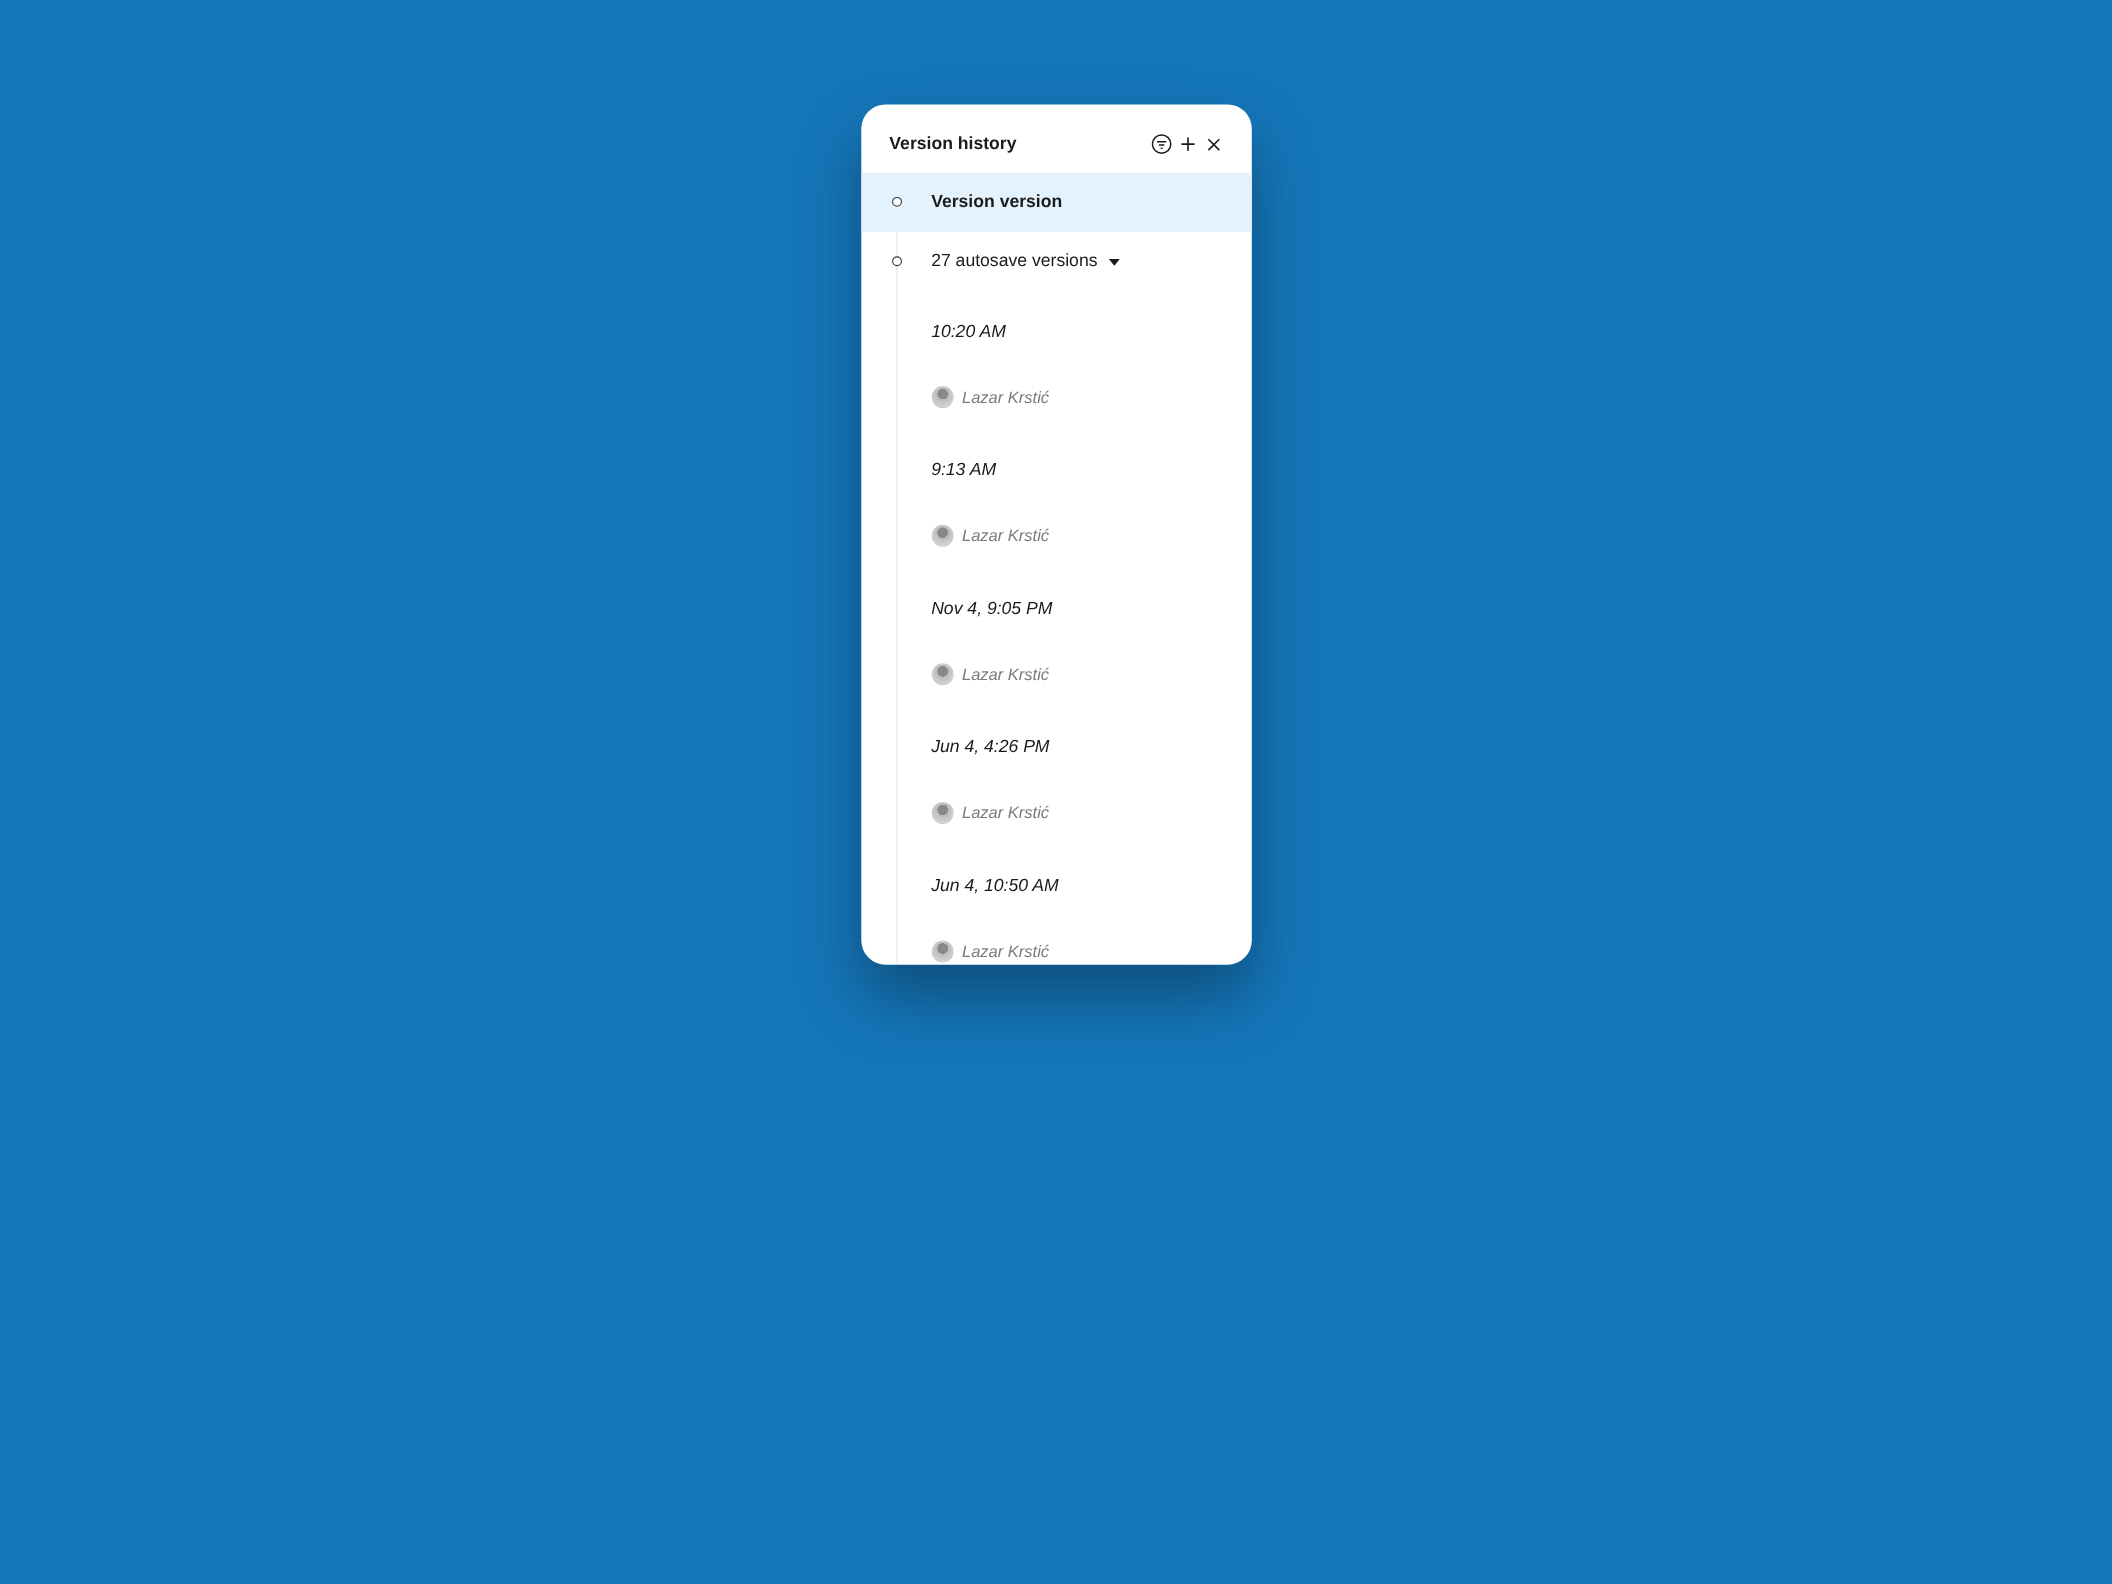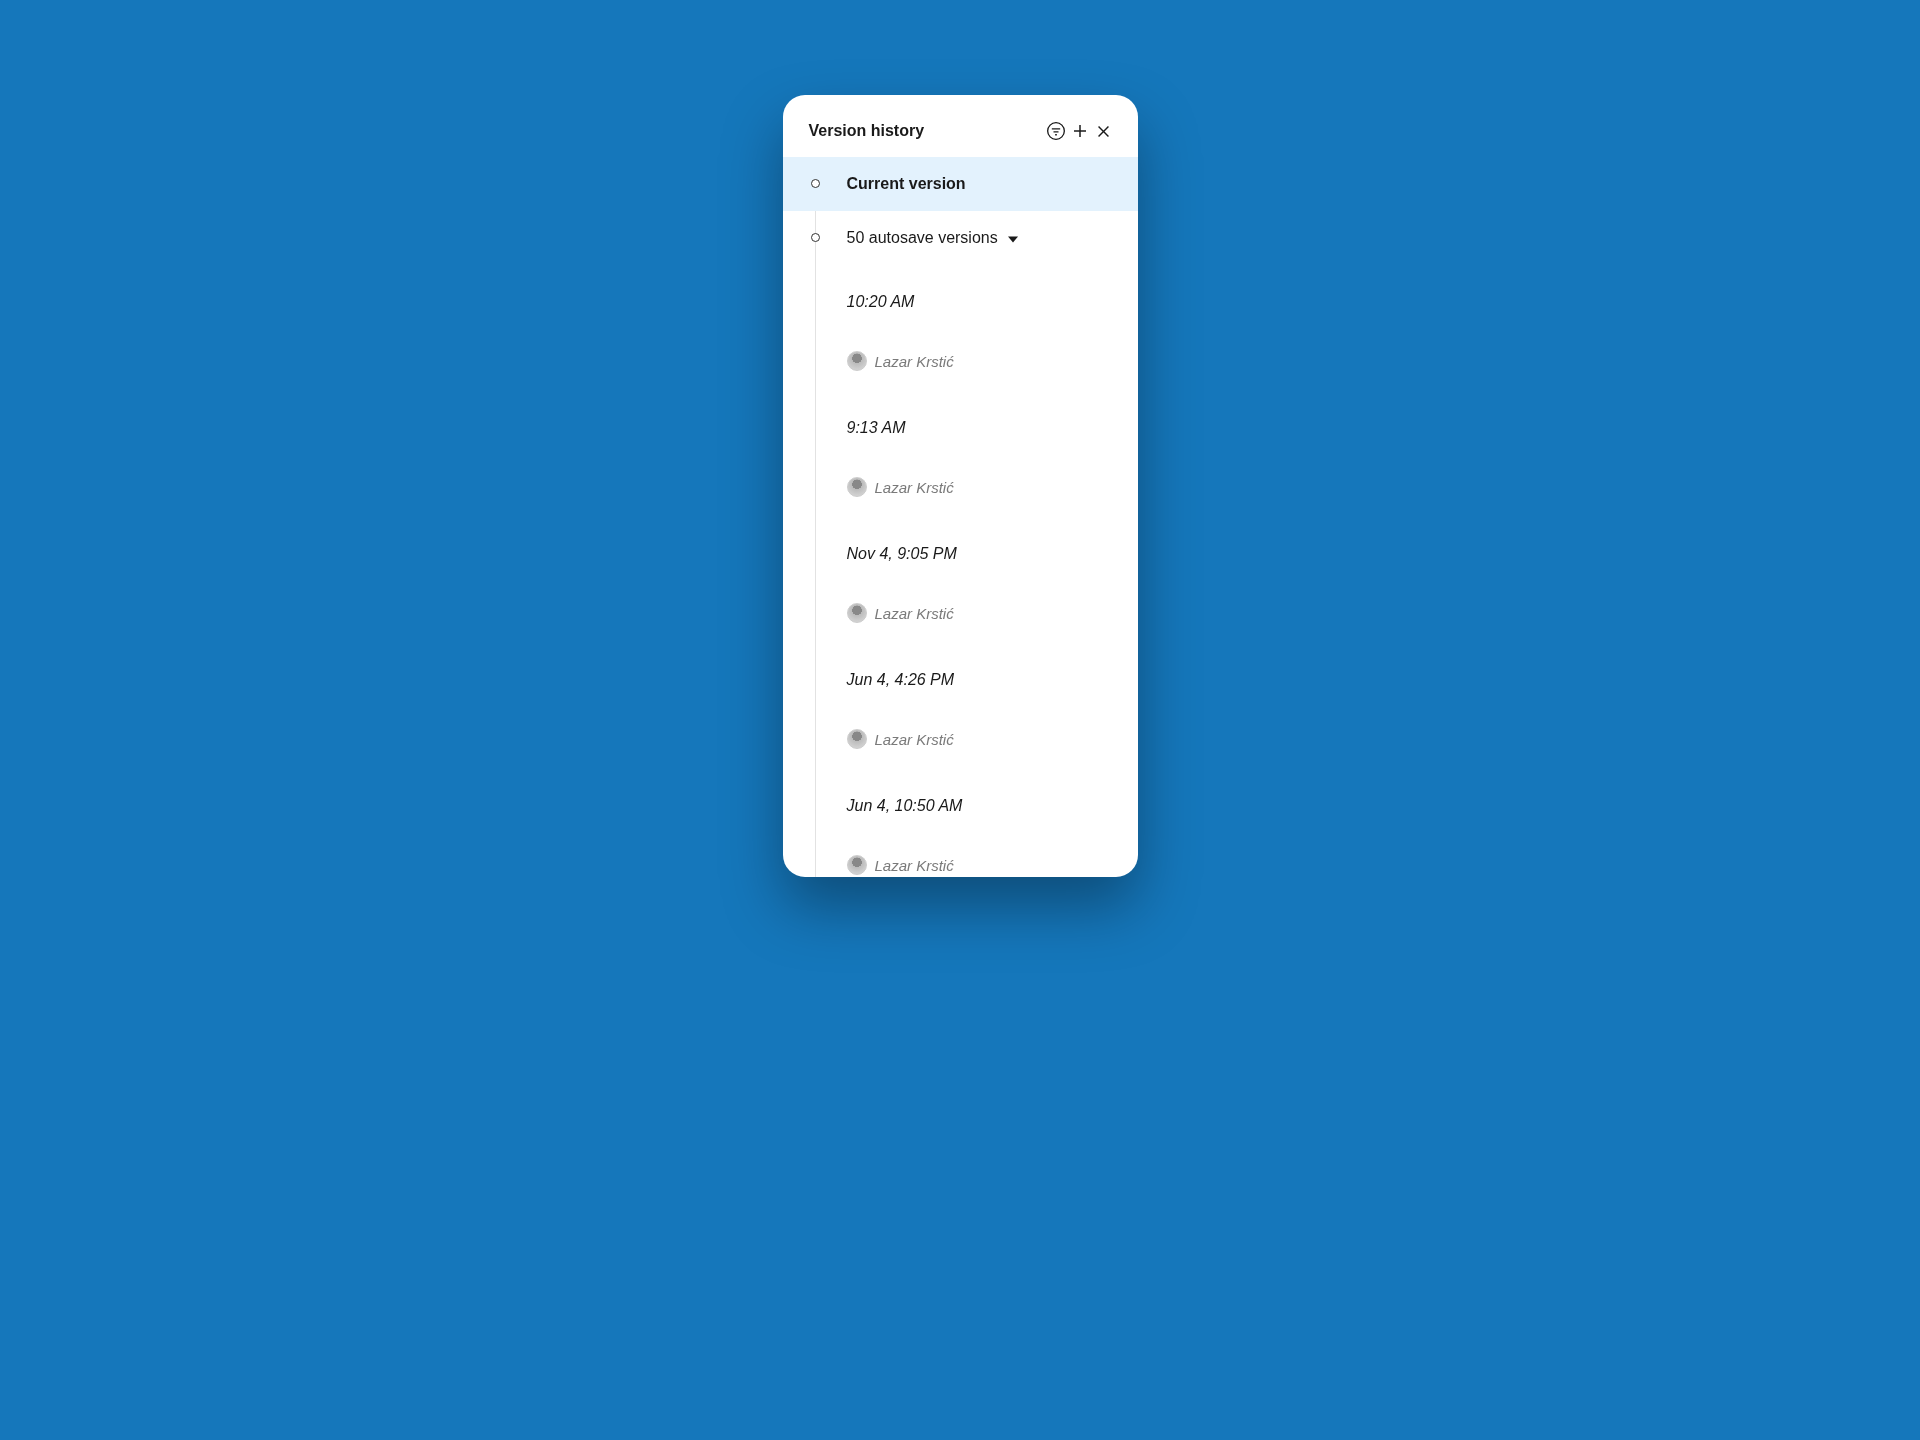--- a/index.html
+++ b/index.html
@@ -172,27 +172,27 @@
       </span>
     </div>
   </div>
 
 
   <div class="list">
     <div class="timeline-line"></div>
 
     <div class="row current">
       <span class="dot"></span>
-      <span class="row-label">Current version</span>
+      <span class="row-label">Version version</span>
     </div>
 
     <div class="row autosave">
       <span class="dot"></span>
       <span class="row-label">
-        <span>50 autosave versions</span>
+        <span>27 autosave versions</span>
         <span class="caret-down">
           <svg width="10" height="7" viewBox="0 0 10 6">
               <path d="M0 0 L5 6 L10 0 Z" fill="#1a1a1a"></path>
             </svg>
         </span>
       </span>
     </div>
 
     <div class="versions-wrap">
       <div class="version-item">

